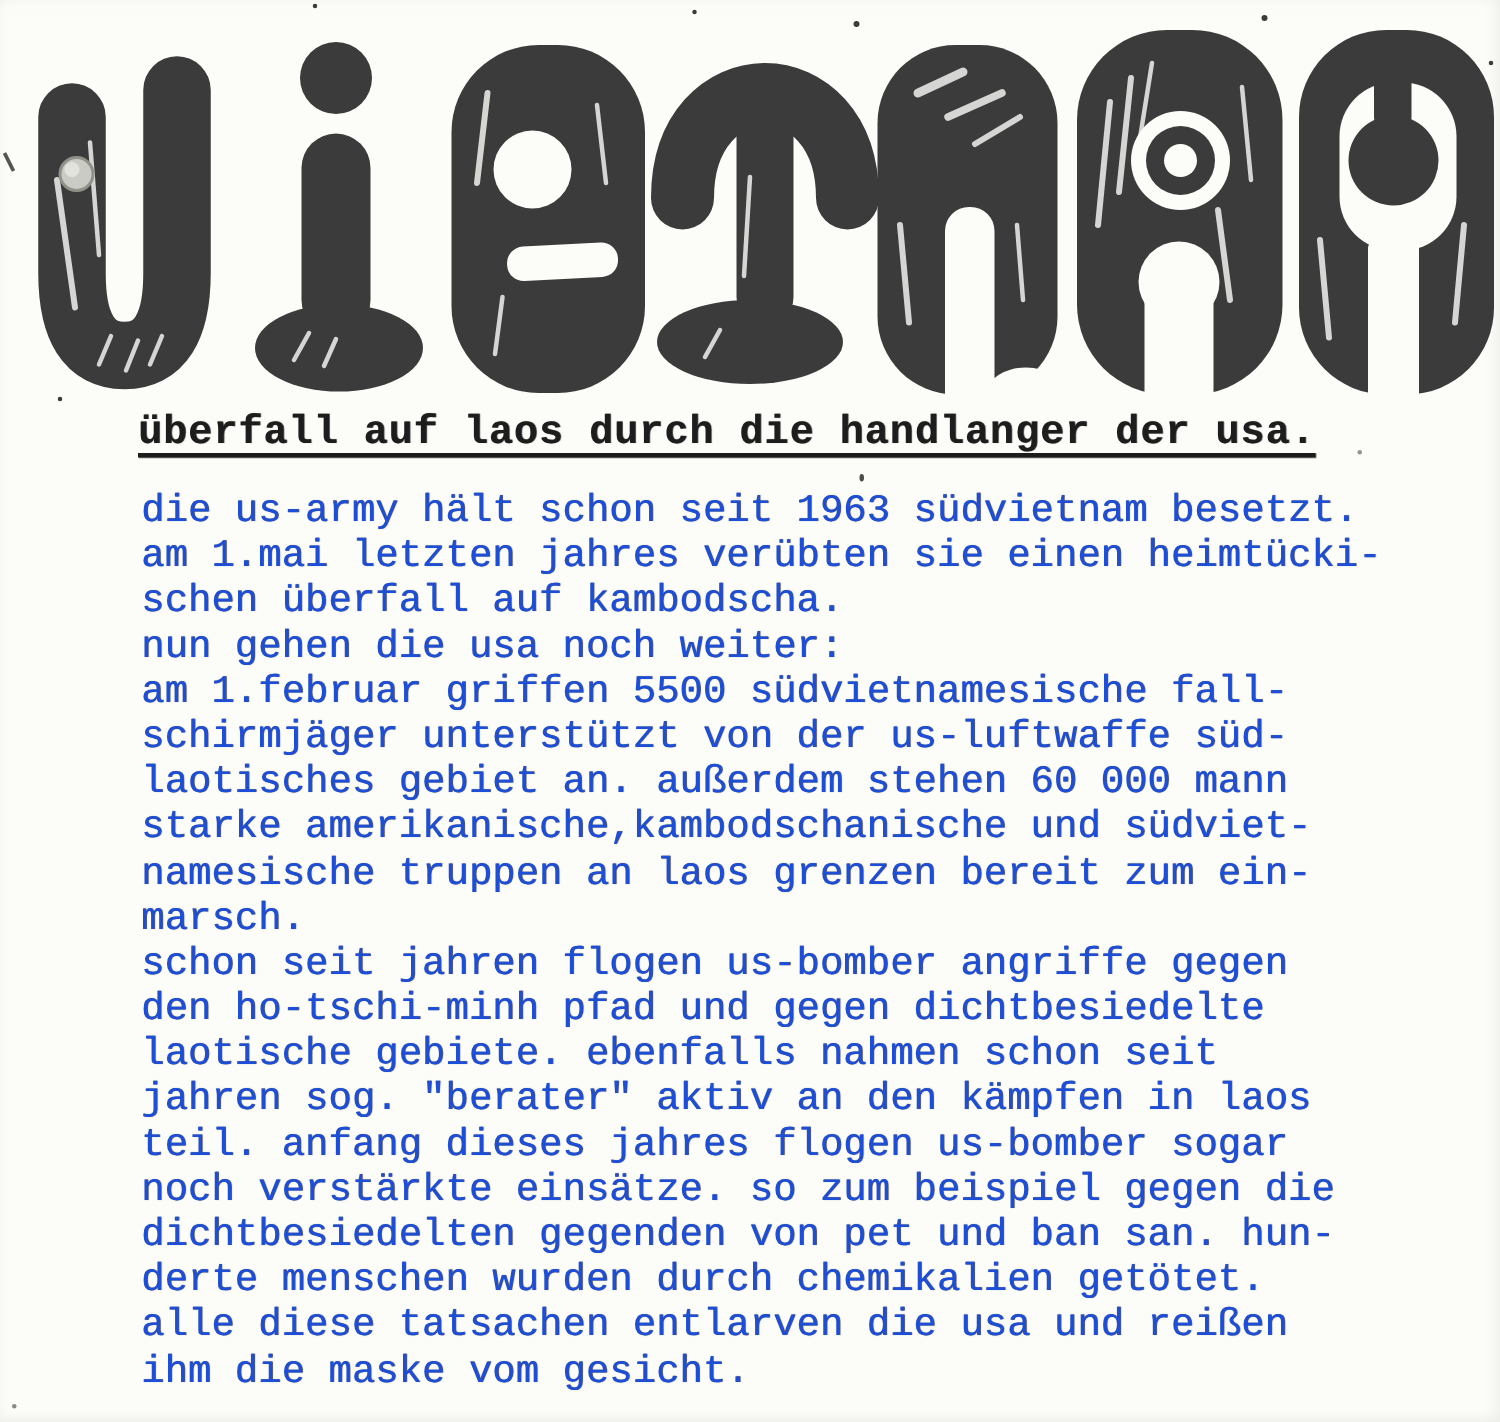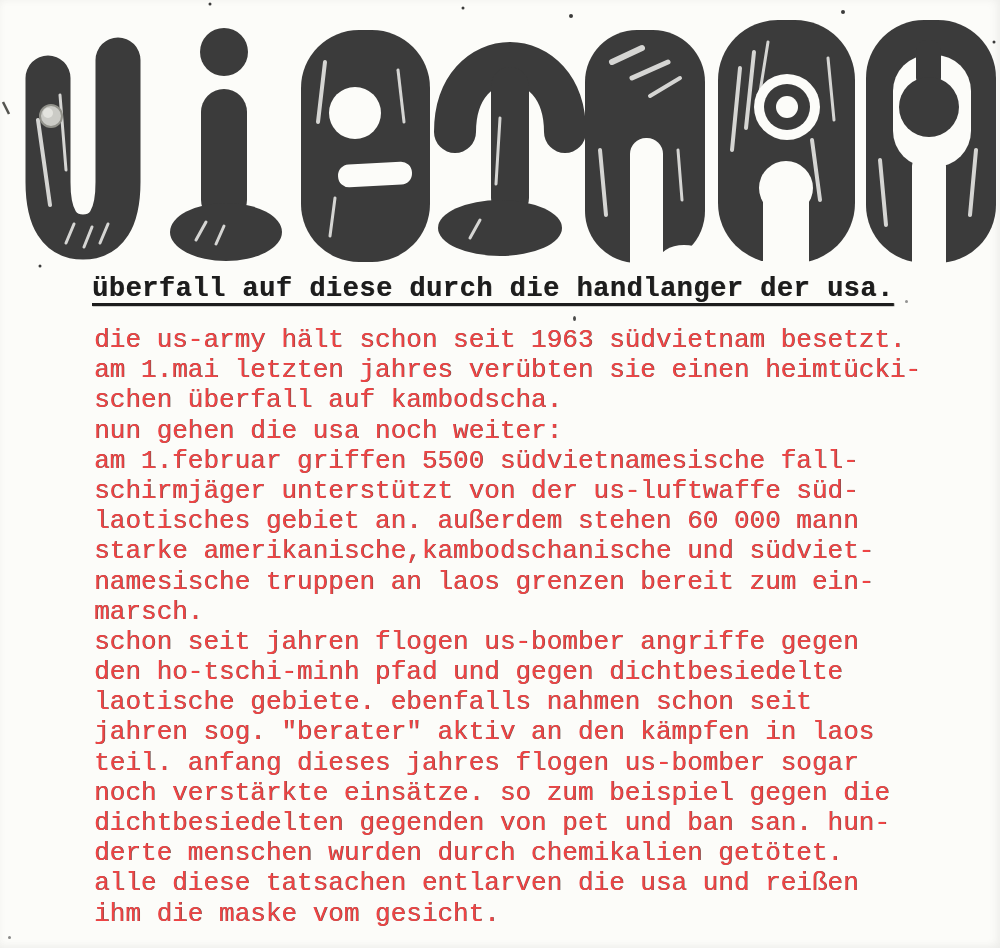--- a/index.html
+++ b/index.html
@@ -25,21 +25,21 @@
     color:#1d1d1d;
     text-decoration:underline;
     text-decoration-thickness:3px;
     text-underline-offset:7px;
     text-shadow:0.5px 0.3px 0.5px rgba(25,25,25,0.7);
     white-space:pre;
   }
   .body-text{
     position:absolute;left:94px;top:325px;
     font-size:26px;line-height:30.2px;
-    color:#ef4444;
+    color:#1d4ed8;
     text-shadow:0.5px 0.3px 0.5px rgba(25,25,25,0.75);
     white-space:pre;
   }
   .body-text .line{height:30.2px;}
   .speck{
     position:absolute;width:4px;height:4px;border-radius:50%;
     background:#2c2c2c;opacity:0.85;
   }
   .speck.s1{left:573px;top:316px;width:3px;height:5px;}
   .speck.s2{left:905px;top:300px;width:3px;height:3px;opacity:0.5;}
@@ -127,20 +127,20 @@
       <path d="M3,102 L9,114" stroke="#555550" stroke-width="2.5" fill="none"></path>
     </g>
 
     <g>
       <circle cx="51" cy="116" r="11" fill="#cbcbc6"></circle>
       <circle cx="51" cy="116" r="11" fill="none" stroke-width="2" stroke="#91918a"></circle>
       <circle cx="48" cy="113" r="5" fill="#e3e3de"></circle>
     </g>
   </svg>
 
-  <div class="heading">überfall auf diese durch die handlanger der usa.</div>
+  <div class="heading">überfall auf laos durch die handlanger der usa.</div>
 
   <div class="body-text"><div class="line">die us-army hält schon seit 1963 südvietnam besetzt.</div><div class="line">am 1.mai letzten jahres verübten sie einen heimtücki-</div><div class="line">schen überfall auf kambodscha.</div><div class="line">nun gehen die usa noch weiter:</div><div class="line">am 1.februar griffen 5500 südvietnamesische fall-</div><div class="line">schirmjäger unterstützt von der us-luftwaffe süd-</div><div class="line">laotisches gebiet an. außerdem stehen 60 000 mann</div><div class="line">starke amerikanische,kambodschanische und südviet-</div><div class="line">namesische truppen an laos grenzen bereit zum ein-</div><div class="line">marsch.</div><div class="line">schon seit jahren flogen us-bomber angriffe gegen</div><div class="line">den ho-tschi-minh pfad und gegen dichtbesiedelte</div><div class="line">laotische gebiete. ebenfalls nahmen schon seit</div><div class="line">jahren sog. "berater" aktiv an den kämpfen in laos</div><div class="line">teil. anfang dieses jahres flogen us-bomber sogar</div><div class="line">noch verstärkte einsätze. so zum beispiel gegen die</div><div class="line">dichtbesiedelten gegenden von pet und ban san. hun-</div><div class="line">derte menschen wurden durch chemikalien getötet.</div><div class="line">alle diese tatsachen entlarven die usa und reißen</div><div class="line">ihm die maske vom gesicht.</div></div>
 
   <div class="speck s1"></div>
   <div class="speck s2"></div>
   <div class="speck s3"></div>
 </div>
 
 </body></html>

